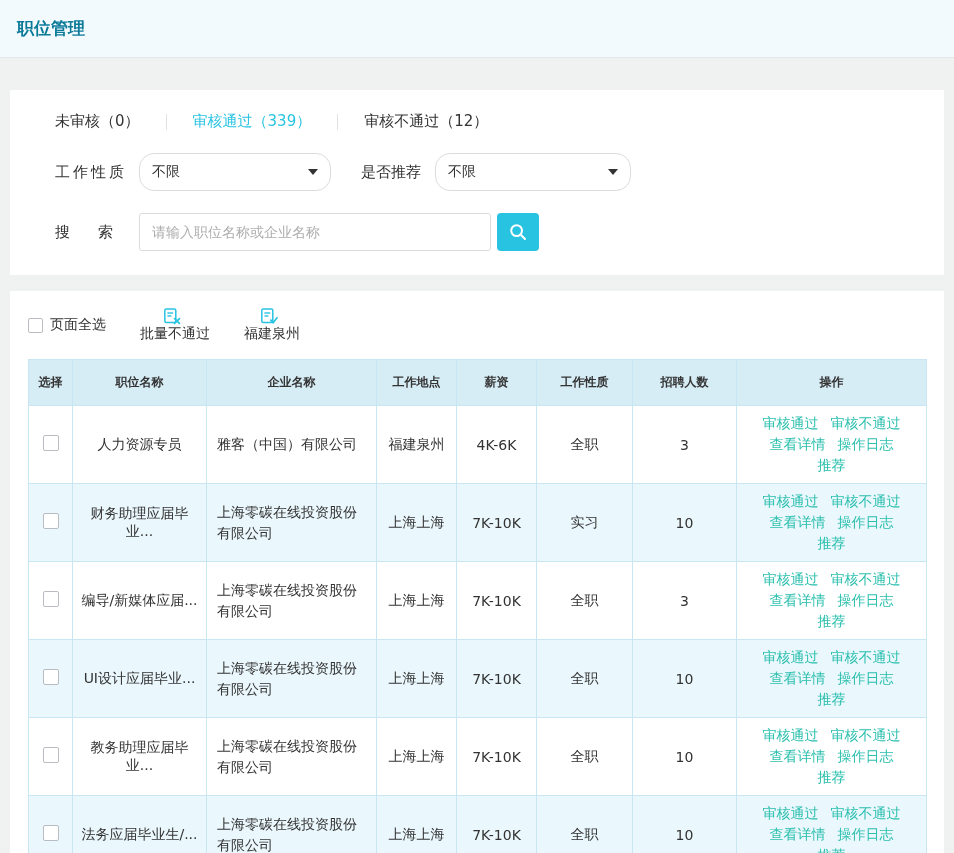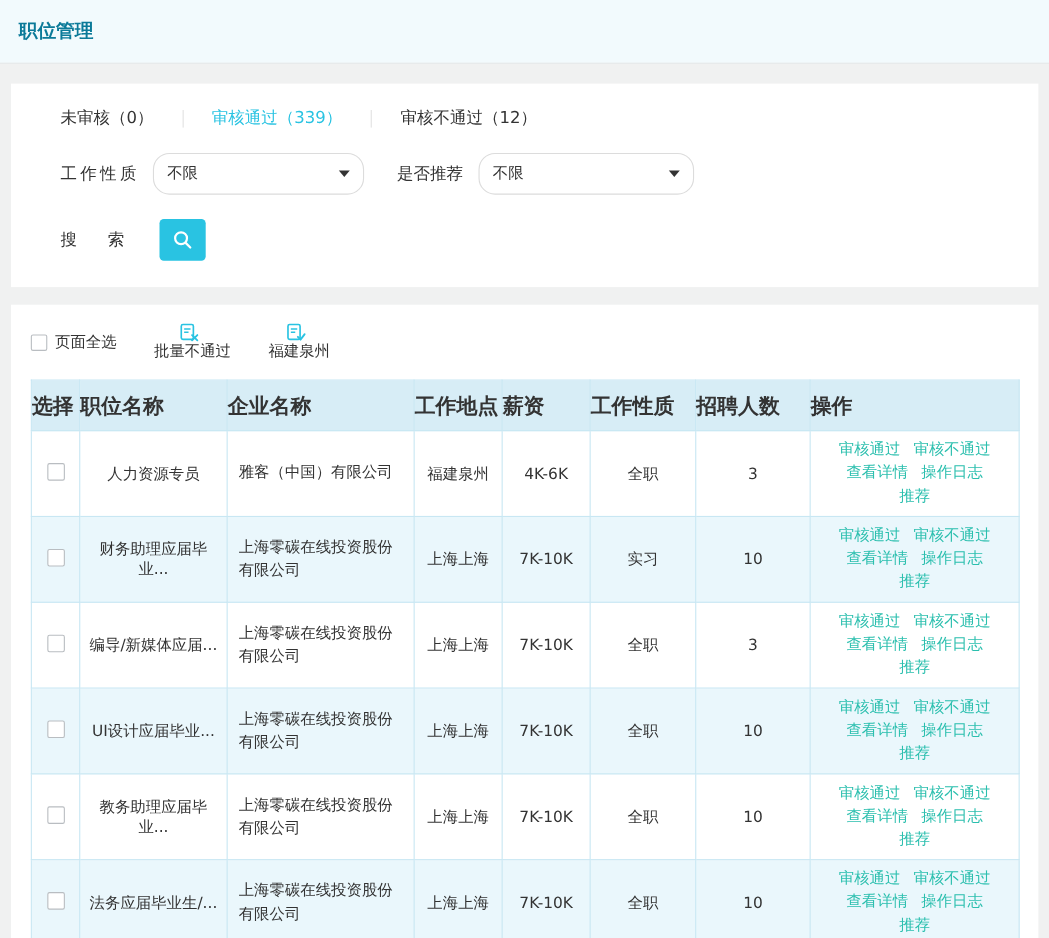--- a/index.html
+++ b/index.html
@@ -9,21 +9,21 @@
     background:#f0f1f1; color:#333; font-size:14px;
   }
   
   .page-header {
     height:58px; background:#f2fafd; border-bottom:1px solid #e4e6e7;
     display:flex; align-items:center; padding:0 17px;
   }
   .page-title { font-size:17px; font-weight:bold; color:#0b7a99; }
   
   .card { background:#fff; margin:0 10px; }
-  .filter-card { margin-top:18px; padding:22px 45px 24px; }
+  .filter-card { margin-top:32px; padding:22px 45px 24px; }
   .table-card { margin-top:16px; padding:14px 18px 20px; }
   
   .tabs { display:flex; align-items:center; }
   .tab { font-size:15px; color:#333; cursor:pointer; }
   .tab.active { color:#29c3e2; }
   .tab-divider { width:1px; height:16px; background:#e2e2e2; margin:0 26px; }
   
   .filter-row { display:flex; align-items:center; margin-top:22px; }
   .flabel { width:84px; font-size:15px; color:#333; flex:none; }
   .flabel.spaced { letter-spacing:3px; }
@@ -57,22 +57,22 @@
   .batch-item { display:inline-flex; align-items:center; margin-left:28px; cursor:pointer;flex-direction:column; }
   .batch-item .bi-label { margin-left:6px; font-size:14px; color:#333; }
   
   table { border-collapse:collapse; table-layout:fixed; width:898px; margin-top:14px; }
   col.c-select { width:44px; }  col.c-job { width:134px; }
   col.c-company { width:170px; } col.c-loc { width:80px; }
   col.c-salary { width:80px; }  col.c-type { width:96px; }
   col.c-count { width:104px; }  col.c-ops { width:190px; }
   th, td { border:1px solid #c8e7f3; }
   th {
-    background:#d7edf6; height:46px; font-size:19px; font-weight:bold;
-    color:#333; text-align:left;
+    background:#d7edf6; height:46px; font-size:12px; font-weight:bold;
+    color:#333; text-align:center;
   }
   td { height:78px; text-align:center; font-size:14px; color:#333; padding:6px 8px; }
   tbody tr:nth-child(even) { background:#eaf7fc; }
   td.cell-company { text-align:left; padding:6px 10px; line-height:21px; }
   td.cell-ops { padding:6px 2px; }
   .action-line { line-height:21px; }
   .action-line a { color:#2bbfae; text-decoration:none; margin:0 6px; cursor:pointer; white-space:nowrap; }
   .row-checkbox { width:16px; height:16px; border:1px solid #b9bdc1; border-radius:2px;
     background:#fff; display:inline-block; cursor:pointer; }
 </style>
@@ -100,20 +100,21 @@
     </div>
     <label class="flabel second">是否推荐</label>
     <div class="select wide">
       <span>不限</span>
       <span class="caret"></span>
     </div>
   </div>
 
   <div class="filter-row">
     <label class="flabel spread">搜索</label>
+    <input class="search-input" type="text" placeholder="请输入职位名称或企业名称" style="">
     <button class="search-btn">
       <svg width="20" height="20" viewBox="0 0 20 20">
         <circle cx="8.6" cy="8.6" r="5.4" fill="none" stroke="#ffffff" stroke-width="2"></circle>
         <line x1="12.8" y1="12.8" x2="17" y2="17" stroke="#ffffff" stroke-width="2" stroke-linecap="round"></line>
       </svg>
     </button>
   </div>
 </div>
 
 <div class="card table-card">

